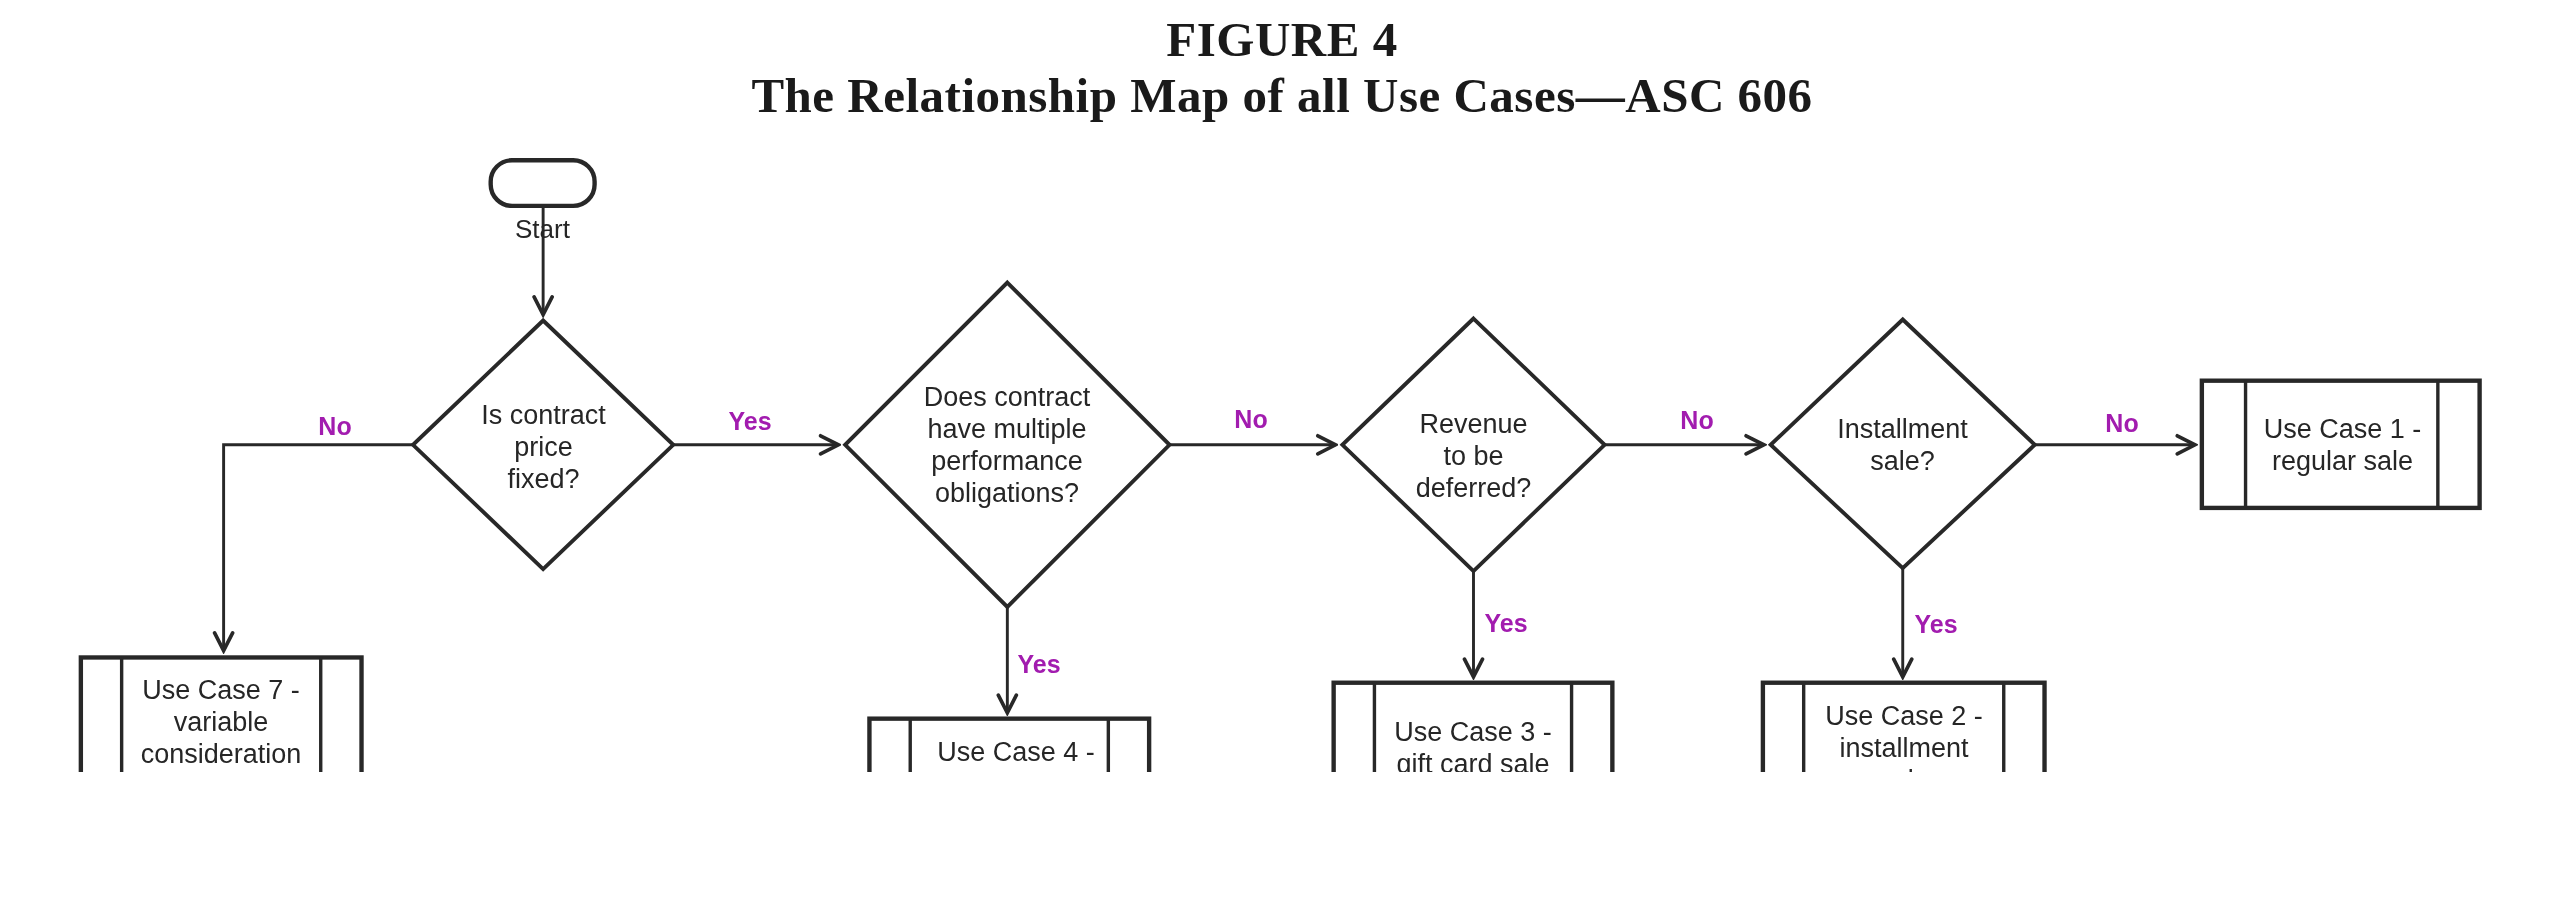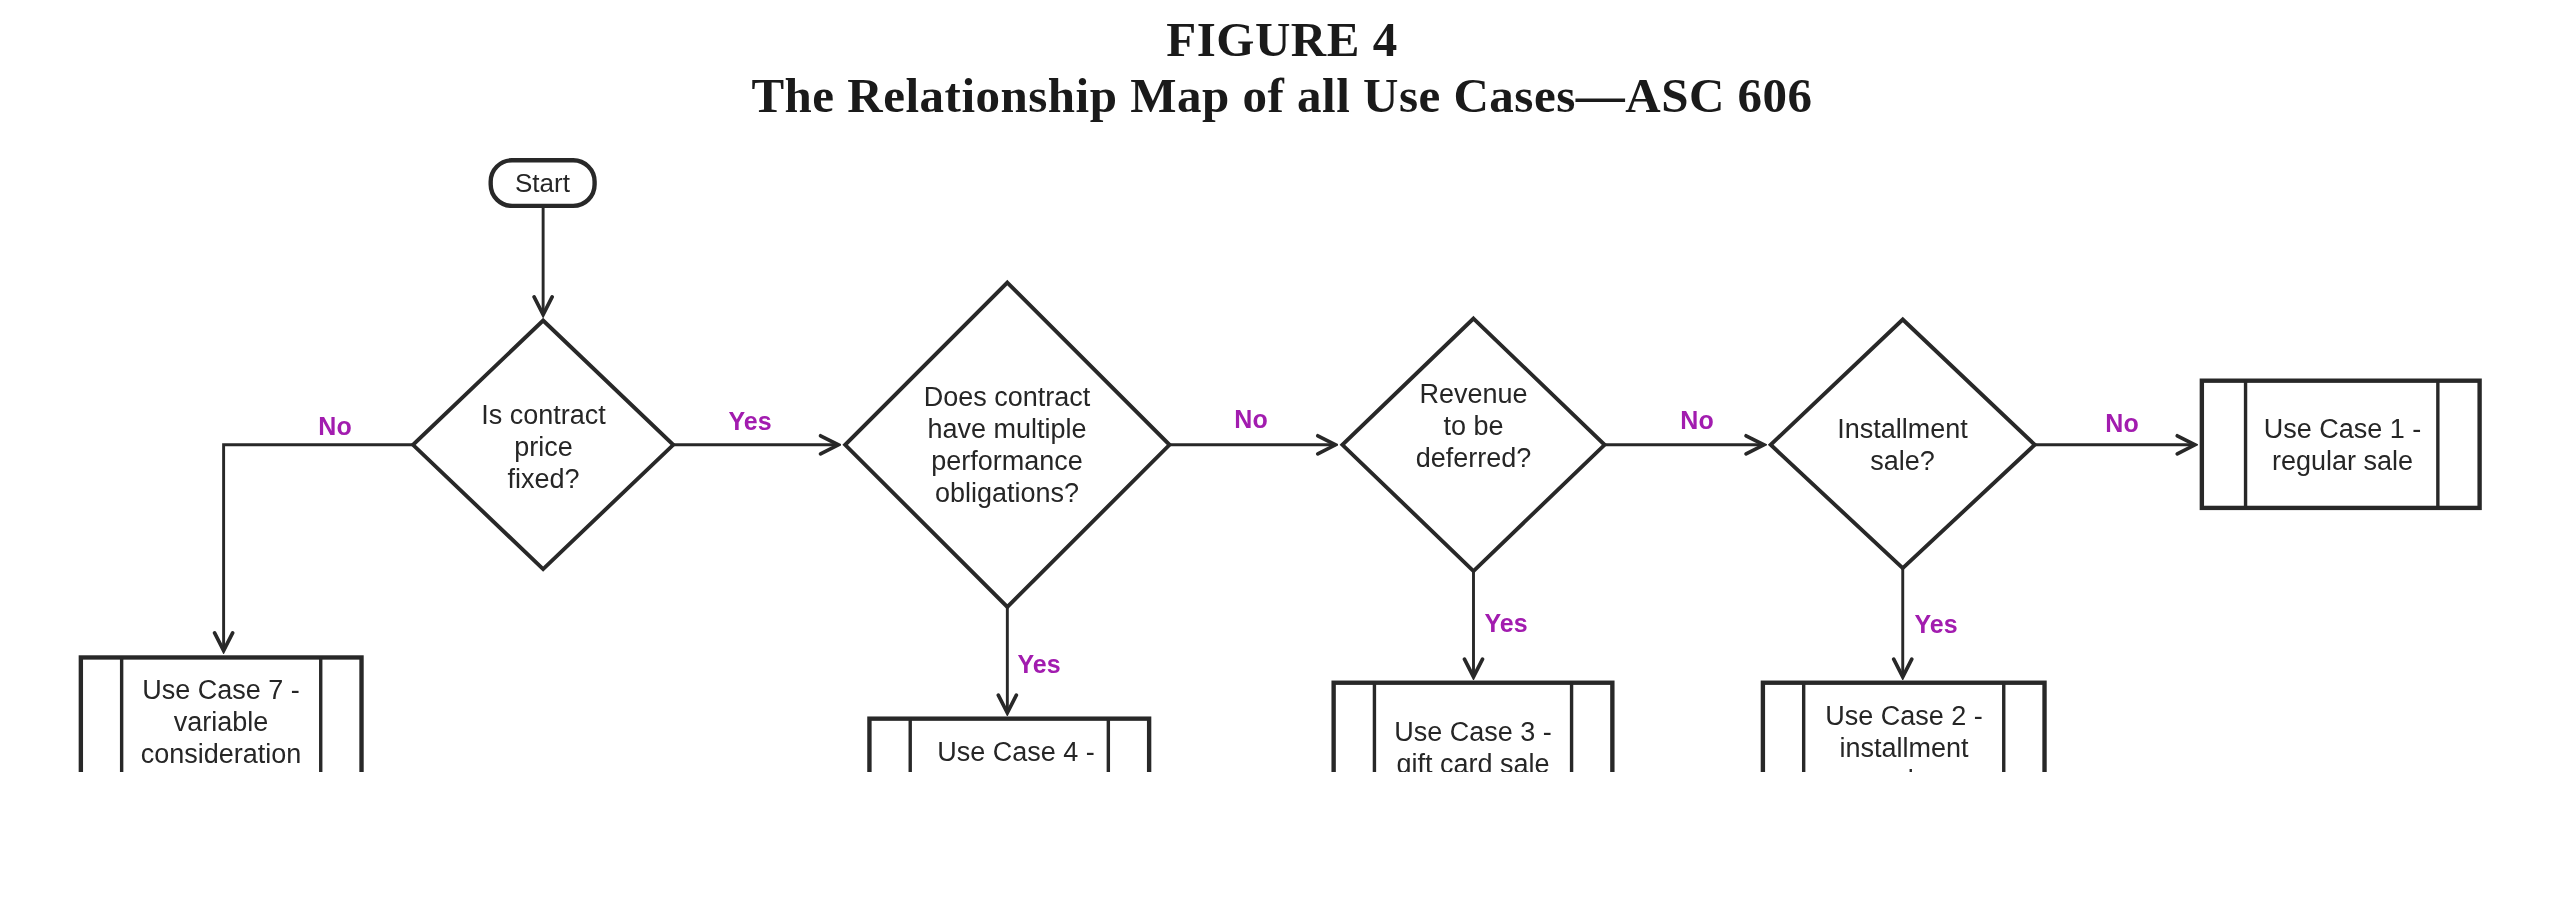--- a/index.html
+++ b/index.html
@@ -51,21 +51,21 @@
     position: absolute;
     display: flex;
     align-items: center;
     justify-content: center;
     text-align: center;
     font-size: 25px;
     line-height: 27px;
     font-weight: bold;
     color: #a21caf;
   }
-  .start-lbl { font-size: 26px; }
+  .start-lbl { font-size: 26px; margin-top: 46px; }
 </style>
 </head>
 <body>
 
 <div class="stage">
 
   <div class="fig-title">FIGURE 4</div>
   <div class="fig-subtitle">The Relationship Map of all Use Cases—ASC 606</div>
 
   <svg width="2576" height="909" viewBox="0 0 2652 936">
@@ -119,21 +119,21 @@
 
   <div class="lbl start-lbl" style="left:494px; top:163px; width:97px; height:40px;">Start</div>
 
   <div class="lbl" style="left:417px; top:388px; width:253px; height:117px;">Is contract
 price
 fixed?</div>
   <div class="lbl" style="left:871px; top:377px; width:272px; height:136px;">Does contract
 have multiple
 performance
 obligations?</div>
-  <div class="lbl" style="left:1357px; top:375px; width:233px; height:102px;">Revenue
+  <div class="lbl" style="left:1357px; top:405px; width:233px; height:102px;">Revenue
 to be
 deferred?</div>
   <div class="lbl" style="left:1786px; top:410px; width:233px; height:70px;">Installment
 sale?</div>
 
   <div class="lbl" style="left:2250px; top:391px; width:185px; height:107px;">Use Case 1 -
 regular sale</div>
   <div class="lbl" style="left:1807px; top:689px; width:194px; height:117px;">Use Case 2 -
 installment
 sale</div>

